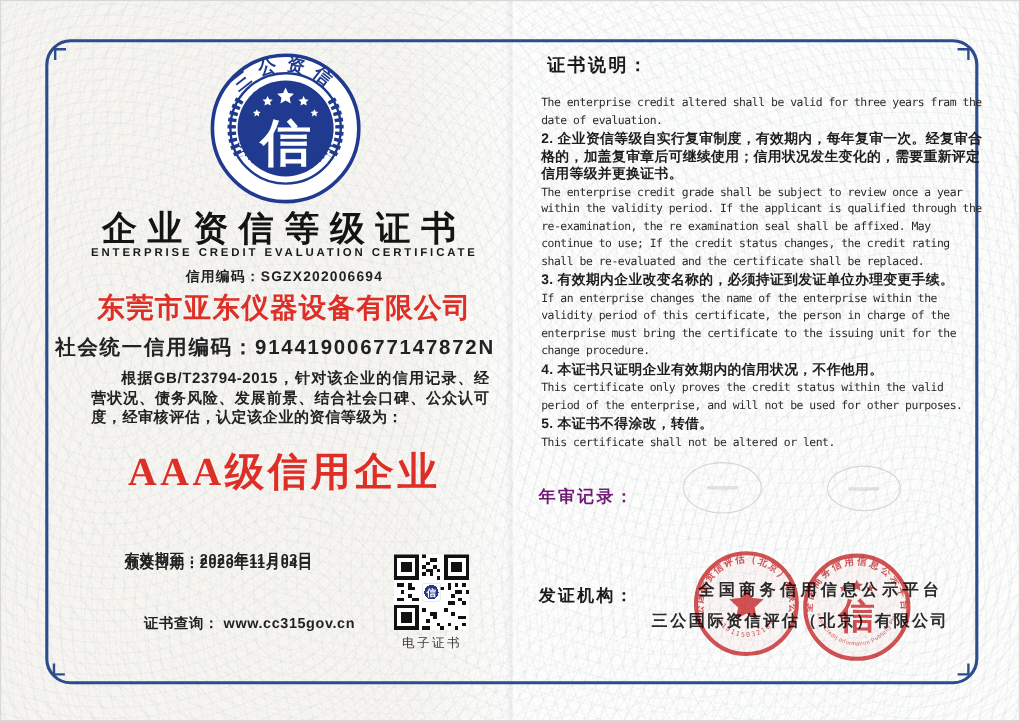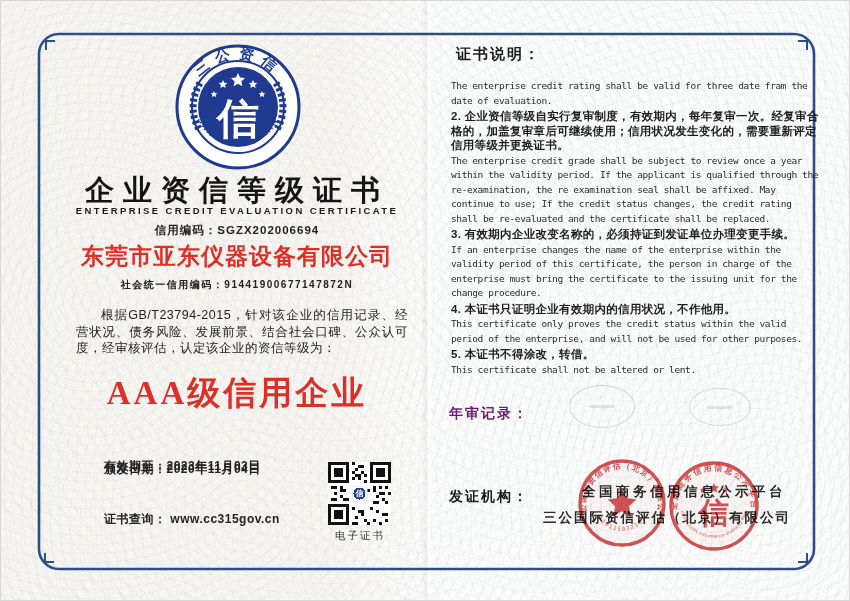--- a/index.html
+++ b/index.html
@@ -31,23 +31,23 @@
 
   .cert-title{left:0;top:170px;width:100%;text-align:center;
     font-family:"Liberation Serif","DejaVu Serif",serif;font-weight:900;
     font-size:29px;letter-spacing:9px;color:#141414;white-space:nowrap;}
   .cert-title-en{left:0;top:204px;width:100%;text-align:center;
     font-size:9.5px;font-weight:700;letter-spacing:2.4px;color:#1a1a1a;white-space:nowrap;}
   .credit-code{left:0;top:222px;width:100%;text-align:center;
     font-size:11.5px;font-weight:700;letter-spacing:1px;color:#222;}
   .company{left:0;top:240px;width:100%;text-align:center;
     font-size:23px;font-weight:900;letter-spacing:1px;color:#dd2f26;white-space:nowrap;}
-  .unified-code{left:0;top:277px;width:100%;text-align:center;
-    font-size:10px;font-weight:700;letter-spacing:1.5px;color:#222;}
-  .body-par{left:30px;top:306px;width:332px;font-size:12.5px;font-weight:400;
+  .unified-code{left:0;top:277px;width:100%;
+    font-size:17px;font-weight:700;letter-spacing:1.5px;color:#222;}
+  .body-par{left:30px;top:306px;width:332px;font-size:12.5px;font-weight:700;
     line-height:16.5px;color:#222;text-indent:2em;text-align:justify;letter-spacing:.5px;}
   .rating{left:0;top:370px;width:100%;text-align:center;
     font-family:"Liberation Serif","DejaVu Serif",serif;
     font-size:33px;font-weight:900;letter-spacing:3px;color:#dd2f26;white-space:nowrap;}
   .date-line{left:58px;font-size:12px;font-weight:700;color:#222;letter-spacing:.5px;}
   .qr{left:282px;top:461px;}
   .eqr-caption{left:278px;top:528px;width:72px;text-align:center;
     font-size:10.5px;letter-spacing:2px;color:#3a3a3a;}
 
   .expl-heading{left:7px;top:44px;font-size:15px;font-weight:700;letter-spacing:2px;color:#1a1a1a;}
@@ -112,21 +112,21 @@
     <div class="abs cert-title">企业资信等级证书</div>
     <div class="abs cert-title-en">ENTERPRISE CREDIT EVALUATION CERTIFICATE</div>
     <div class="abs credit-code">信用编码：SGZX202006694</div>
     <div class="abs company">东莞市亚东仪器设备有限公司</div>
     <div class="abs unified-code">社会统一信用编码：91441900677147872N</div>
     <div class="abs body-par">根据GB/T23794-2015，针对该企业的信用记录、经营状况、债务风险、发展前景、结合社会口碑、公众认可度，经审核评估，认定该企业的资信等级为：</div>
     <div class="abs rating">AAA级信用企业</div>
 
     <div class="abs date-line" style="top:460px;">颁发日期：2020年11月04日</div>
     <div class="abs date-line" style="top:457px;">有效期至：2023年11月03日</div>
-    <div class="abs date-line" style="top:510px;">证书查询：  www.cc315gov.cn</div>
+    <div class="abs date-line" style="top:510px;margin-left:16px;">证书查询：  www.cc315gov.cn</div>
 
     <svg class="abs qr" width="63" height="63" viewBox="0 0 63 63" shape-rendering="crispEdges">
       <rect width="63" height="63" fill="#ffffff"></rect>
       <g fill="#111111">
         <rect x="0" y="0" width="21" height="21"></rect>
           <rect x="42" y="0" width="21" height="21"></rect>
           <rect x="0" y="42" width="21" height="21"></rect>
         <rect x="24" y="0" width="3" height="3"></rect>
           <rect x="30" y="3" width="6" height="3"></rect>
           <rect x="27" y="6" width="3" height="3"></rect>
@@ -183,21 +183,21 @@
       <circle cx="31.5" cy="31.5" r="6" fill="#1f3a8e"></circle>
       <text x="31.5" y="34.4" text-anchor="middle" font-size="8" font-weight="bold" fill="#ffffff" font-family="Liberation Serif,serif">信</text>
     </svg>
     <div class="abs eqr-caption">电子证书</div>
   </div>
 
   <div class="right-page">
     <div class="abs expl-heading">证书说明：</div>
 
     <div class="abs expl-body">
-      <p class="en">The enterprise credit rating shall be valid for three date fram the date of evaluation.</p>
+      <p class="en">The enterprise credit altered shall be valid for three years fram the date of evaluation.</p>
       <p class="zh">2. 企业资信等级自实行复审制度，有效期内，每年复审一次。经复审合格的，加盖复审章后可继续使用；信用状况发生变化的，需要重新评定信用等级并更换证书。</p>
       <p class="en">The enterprise credit grade shall be subject to review once a year within the validity period. If the applicant is qualified through the re-examination, the re examination seal shall be affixed. May continue to use; If the credit status changes, the credit rating shall be re-evaluated and the certificate shall be replaced.</p>
       <p class="zh">3. 有效期内企业改变名称的，必须持证到发证单位办理变更手续。</p>
       <p class="en">If an enterprise changes the name of the enterprise within the validity period of this certificate, the person in charge of the enterprise must bring the certificate to the issuing unit for the change procedure.</p>
       <p class="zh">4. 本证书只证明企业有效期内的信用状况，不作他用。</p>
       <p class="en">This certificate only proves the credit status within the valid period of the enterprise, and will not be used for other purposes.</p>
       <p class="zh">5. 本证书不得涂改，转借。</p>
       <p class="en">This certificate shall not be altered or lent.</p>
     </div>
 

